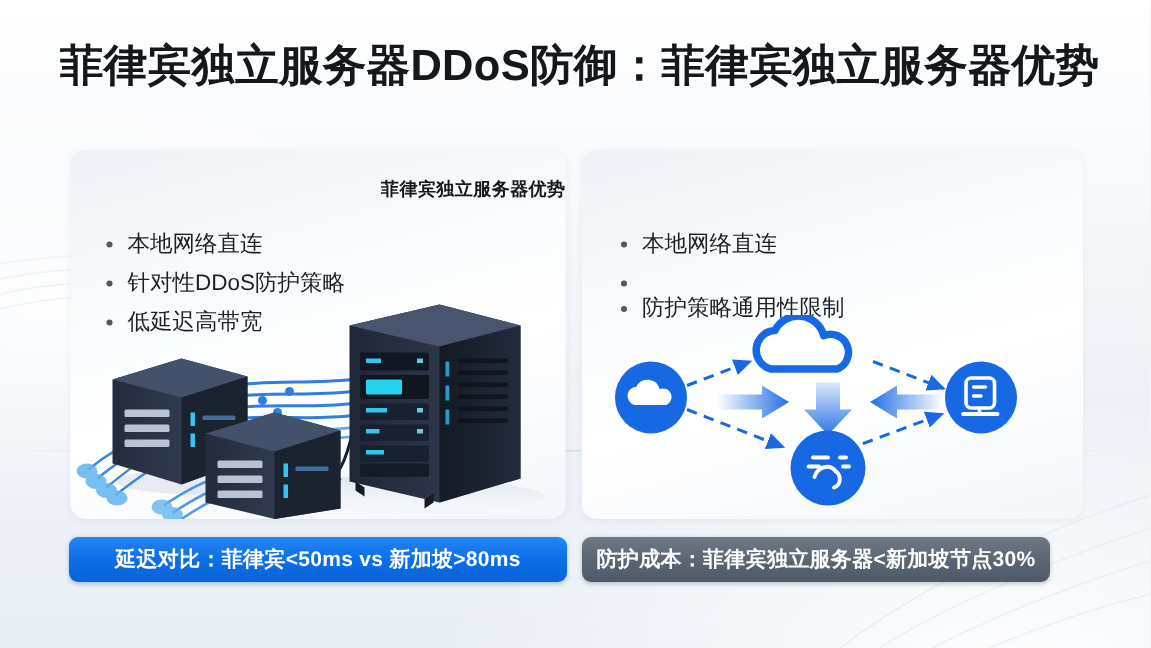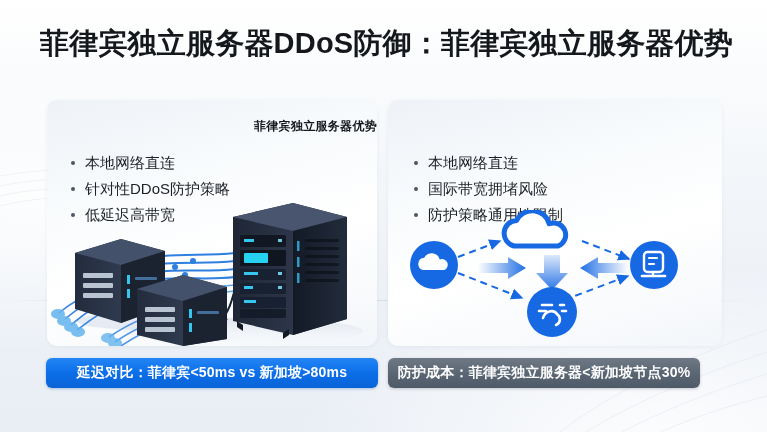--- a/index.html
+++ b/index.html
@@ -281,21 +281,20 @@
 <div class="panel panel-right">
 
 
   <div class="bullets">
     <div class="bullet">
       <span class="dot"></span>
       <span>本地网络直连</span>
     </div>
     <div class="bullet">
       <span class="dot"></span>
-      <span>国际带宽拥堵风险</span>
     </div>
     <div class="bullet">
       <span class="dot"></span>
       <span>防护策略通用性限制</span>
     </div>
   </div>
 
   <svg class="netdiag" viewBox="0 0 318 130">
     <defs>
       <linearGradient id="gFadeR" x1="0" y1="0" x2="1" y2="0">

